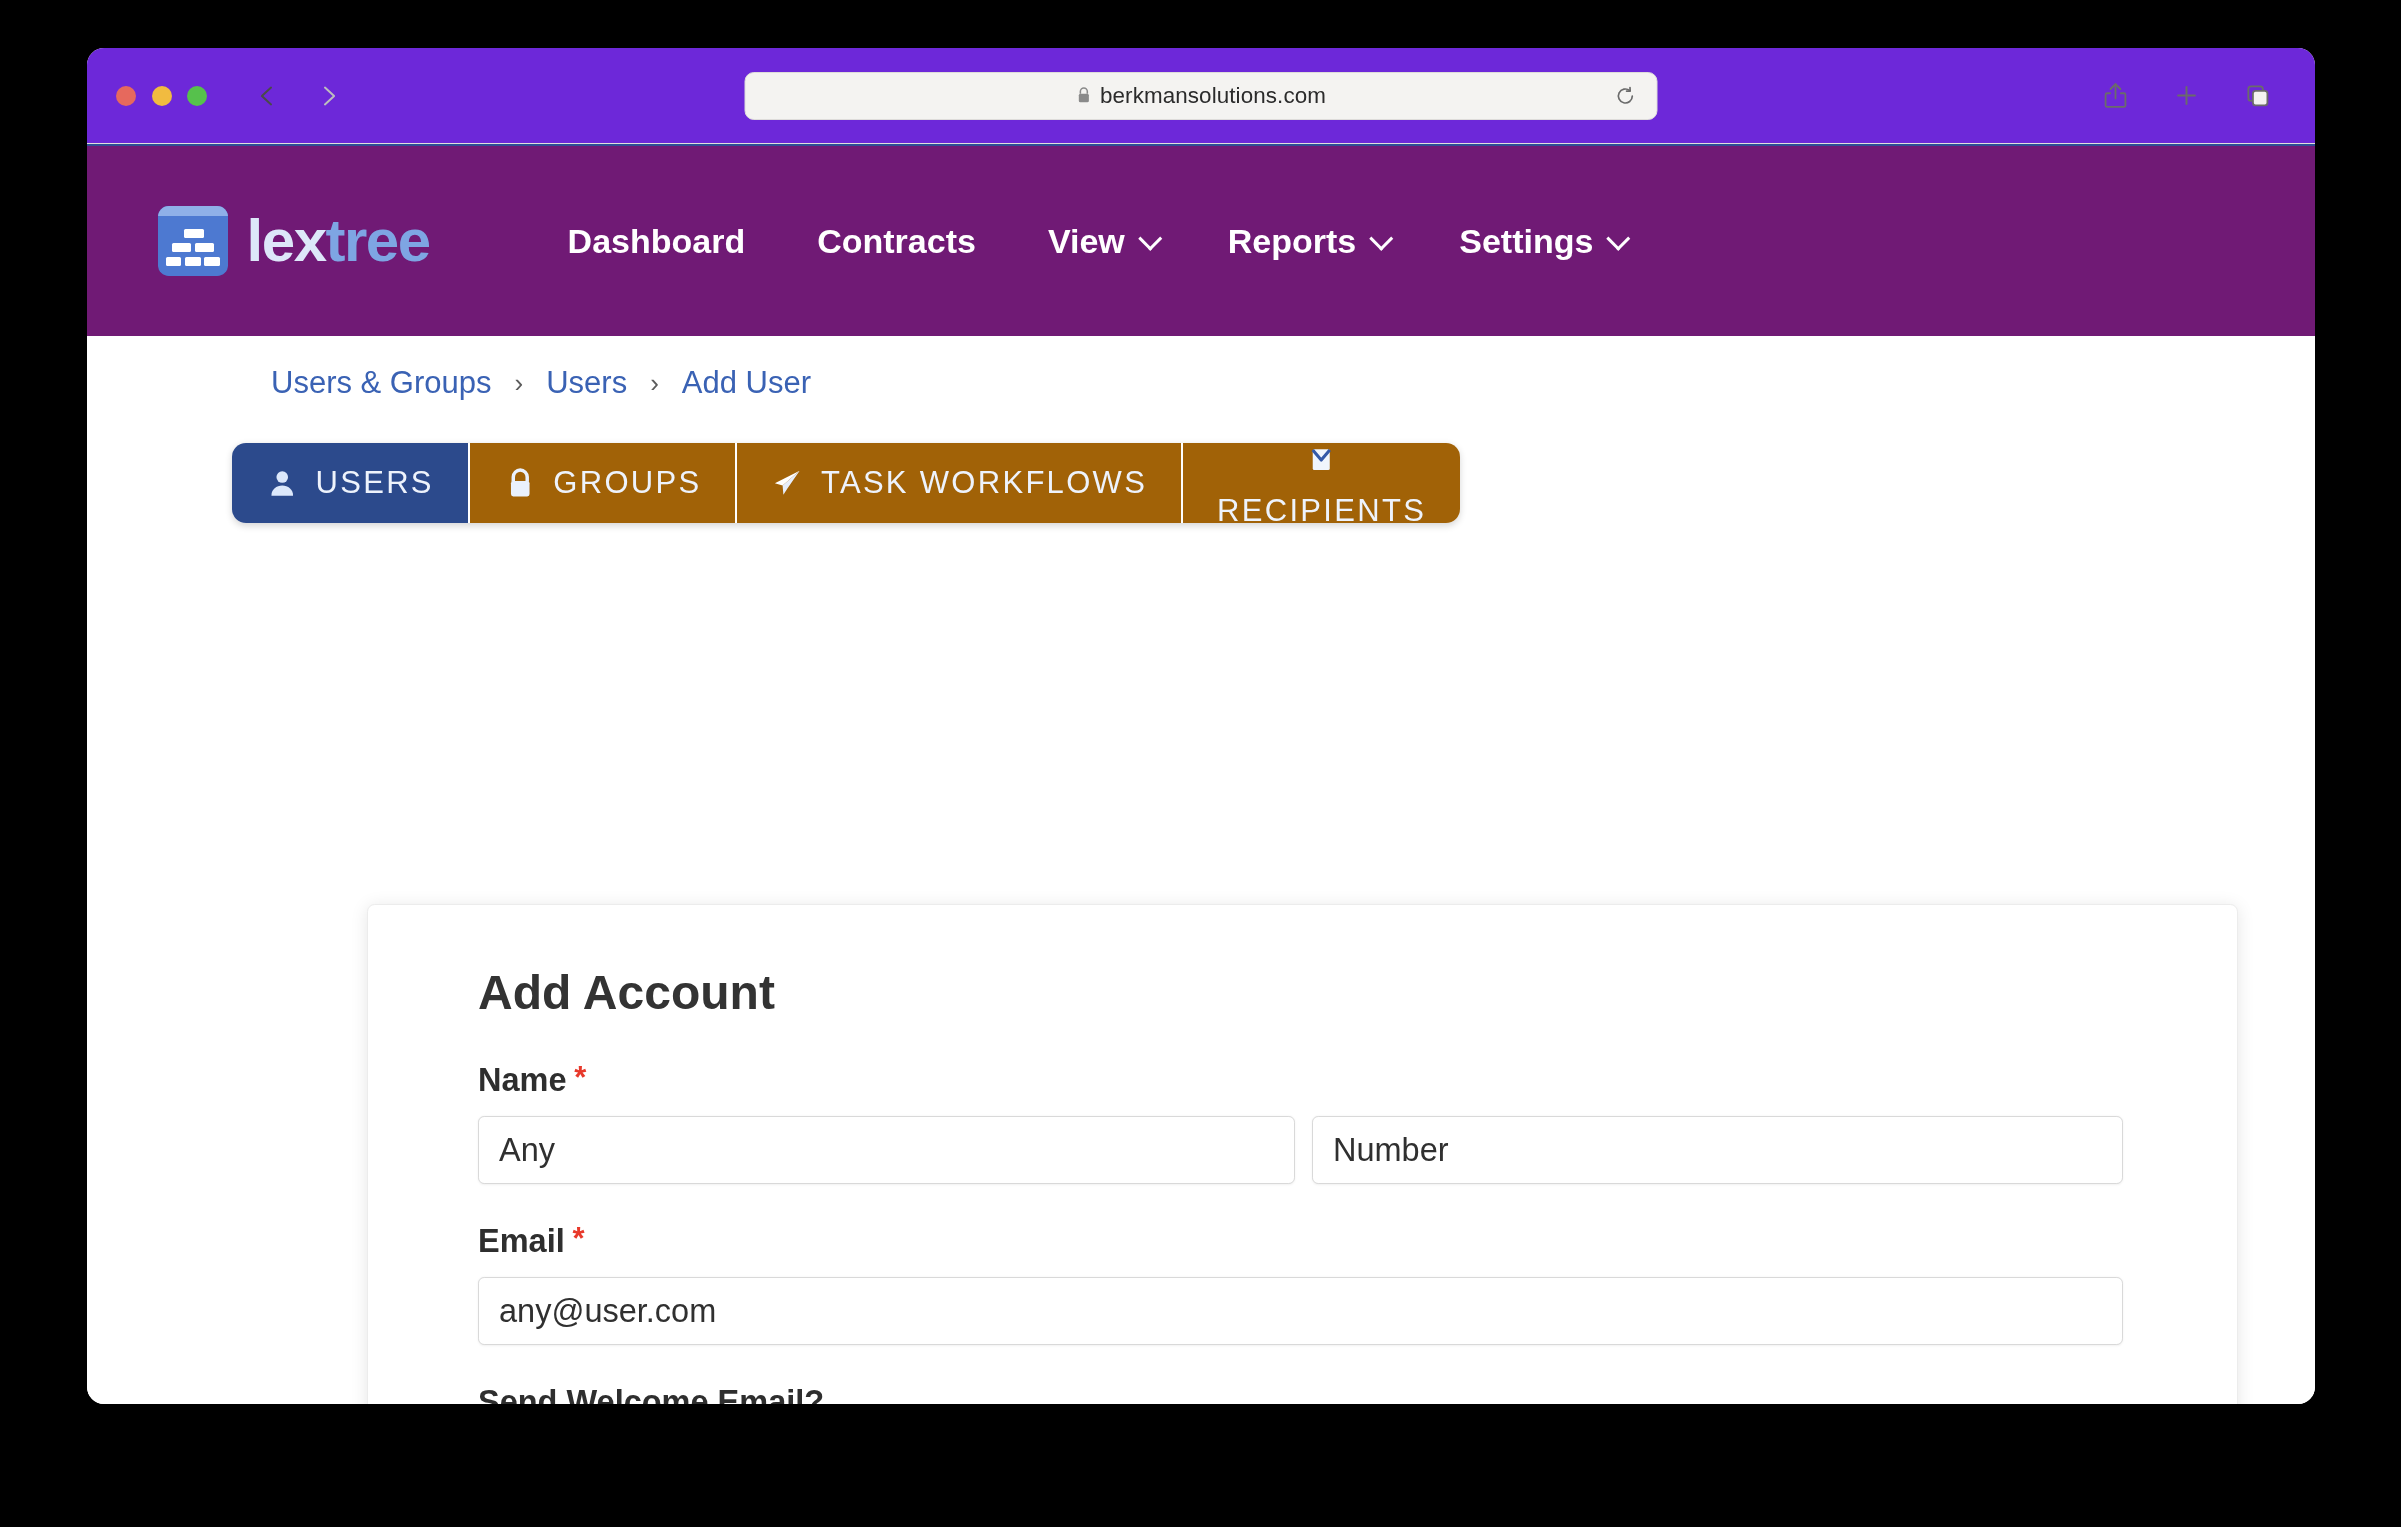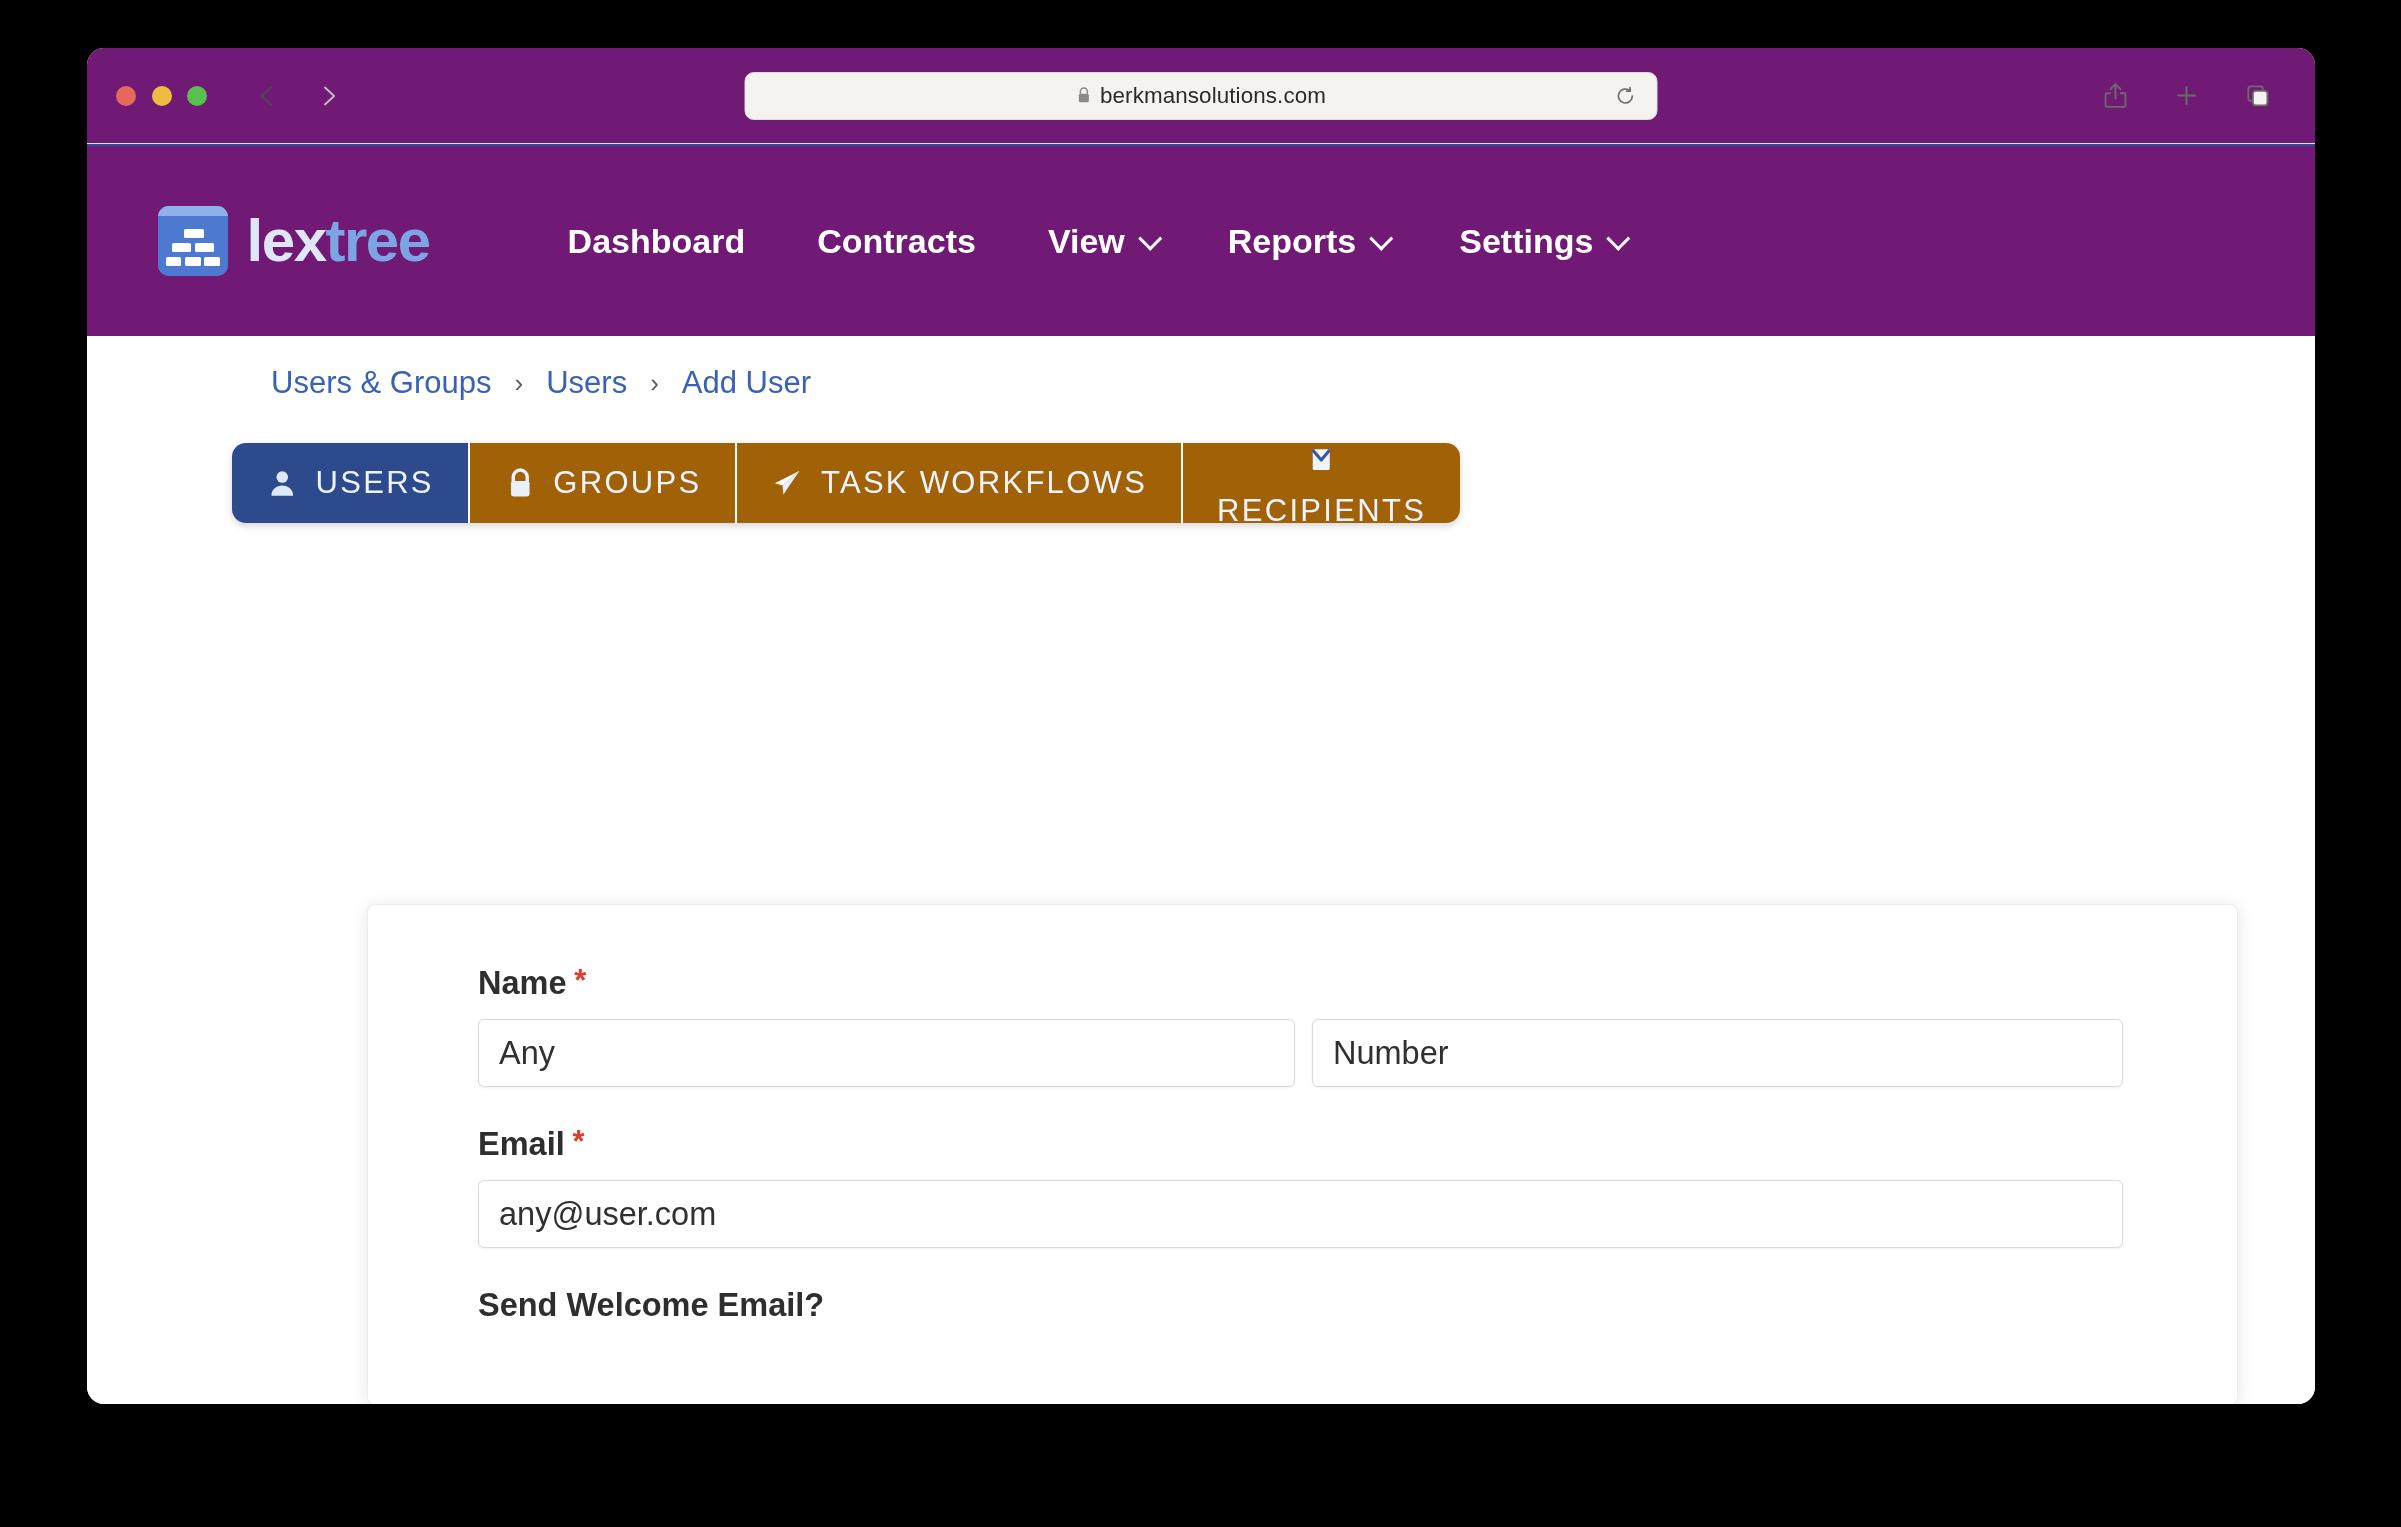--- a/index.html
+++ b/index.html
@@ -18,21 +18,21 @@
     background: #ffffff;
     border-radius: 17px 17px 17px 17px;
     overflow: hidden;
     box-shadow: 0 6.2px 31px rgba(0,0,0,0.35);
   }
 
   
   .browser-toolbar {
     position: relative;
     height: 96px;
-    background: #701a75;
+    background: #6d28d9;
     border-bottom: 0.8px solid #e2e0de;
     display: flex;
     align-items: center;
   }
   .traffic-lights {
     display: flex; align-items: center; gap: 15.5px;
     margin-left: 29px;
   }
   .tl { width: 20px; height: 20px; border-radius: 50%; display: block; }
   .tl.red    { background: #e6695d; }
@@ -374,20 +374,21 @@
           <svg viewBox="0 0 42 42" width="32.5" height="32.5">
             <rect x="10" y="8" width="22" height="27" rx="2" fill="#f0f5fd"></rect>
             <path d="M10 9 L21 22 L32 9" fill="none" stroke="#3459a8" stroke-width="4" stroke-linejoin="round"></path>
           </svg>
         </span>
         <span>RECIPIENTS</span>
       </div>
     </div>
 
     <div class="card">
+      <div class="card-title">Add Account</div>
 
       <div class="field-label">
         <span>Name</span>
         <span class="req">*</span>
       </div>
       <div class="input-row">
         <div class="txt-input name-a">Any</div>
         <div class="txt-input name-b">Number</div>
       </div>
 

